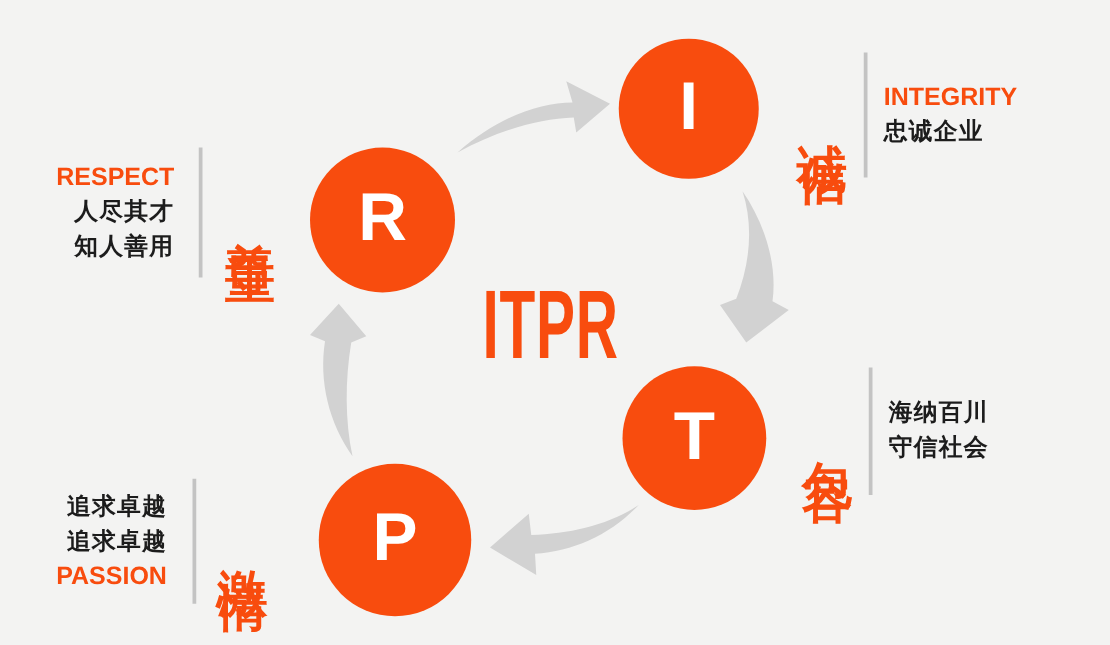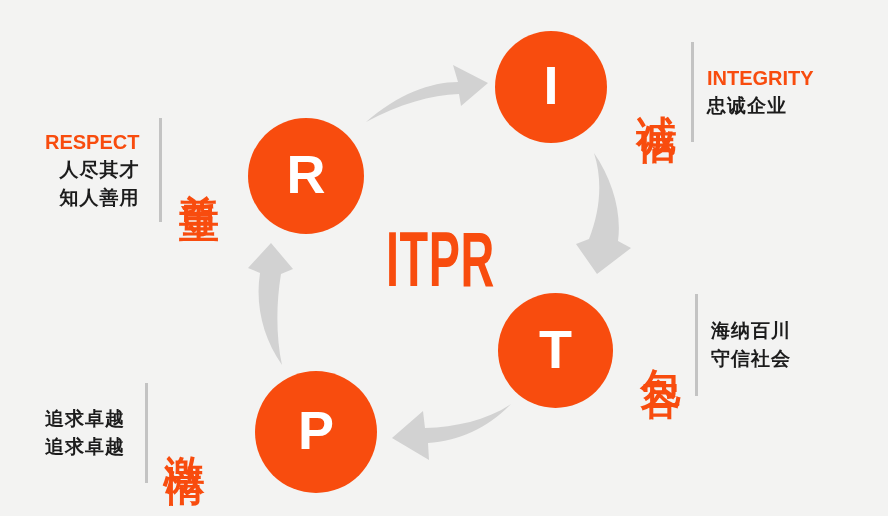--- a/index.html
+++ b/index.html
@@ -153,18 +153,19 @@
       <div class="line">知人善用</div>
     </div>
     <div class="divider"></div>
     <div class="zh-vert">尊重</div>
   </div>
 
   <div class="group g-left g-passion">
     <div class="desc">
       <div class="line">追求卓越</div>
       <div class="line">追求卓越</div>
+      <div class="en">PASSION</div>
     </div>
     <div class="divider"></div>
     <div class="zh-vert">激情</div>
   </div>
 
 </div>
 
 </body></html>

